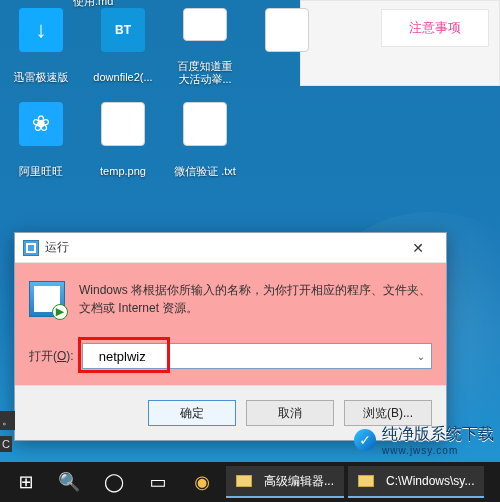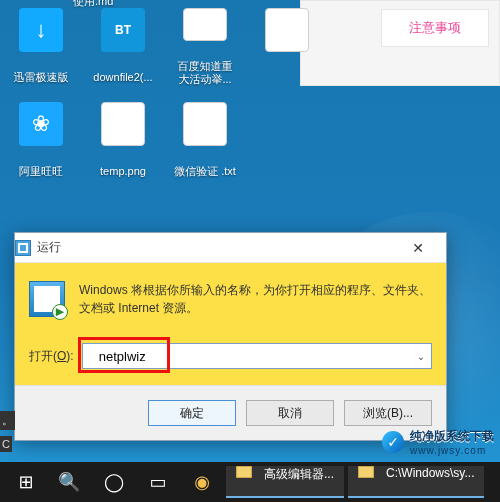--- a/index.html
+++ b/index.html
@@ -14,53 +14,53 @@
   .pic.txt{background:#fff;color:#666;border:1px solid #d0d0d0;font-size:10px}
   .pic.txt:after{content:"";}
   .pic.bt{background:#1296db}
   .pic.arrow{background:#12aaff}
   .pic.ww{background:#19a7ff}
   .pic.img{background:#fff;border:1px solid #d0d0d0}
   .lbl{color:#fff;font-size:11px;text-align:center;margin-top:19px;text-shadow:0 1px 2px rgba(0,0,0,.6);max-width:64px;line-height:13px;word-break:break-all}
   .lbl.trunc{white-space:nowrap;overflow:hidden;text-overflow:ellipsis}
   
   .run{position:absolute;left:14px;top:232px;width:433px;background:#fff;border:1px solid #8ea3b8;box-shadow:0 4px 18px rgba(0,0,0,.35)}
-  .titlebar{height:30px;background:#fff;display:flex;align-items:center;padding:0 6px 0 0;border-bottom:1px solid #e5e5e5}
+  .titlebar{height:30px;background:#fff;display:flex;align-items:center;padding:0 6px 0 8px;border-bottom:1px solid #e5e5e5}
   .ticon{width:16px;height:16px;background:#4aa3df;border:1px solid #2e7fb5;margin-right:6px;position:relative}
   .ticon:before{content:"";position:absolute;inset:2px;background:#fff}
   .ticon:after{content:"";position:absolute;left:4px;right:4px;top:4px;bottom:4px;background:#4aa3df}
   .ttext{font-size:12px;color:#333}
   .tclose{margin-left:auto;width:44px;height:28px;display:flex;align-items:center;justify-content:center;color:#333;font-size:14px;cursor:pointer}
-  .body{padding:18px 14px 16px 14px;background:#fde047}
+  .body{padding:18px 14px 16px 14px;background:#fca5a5}
   .msgrow{display:flex;gap:14px;align-items:flex-start}
   .bigicon{width:36px;height:36px;flex:0 0 36px;background:linear-gradient(180deg,#5ab4ee,#1e7fc1);border:1px solid #1e6ea8;position:relative}
   .bigicon:before{content:"";position:absolute;inset:4px;background:#fff}
   .bigicon:after{content:"▶";position:absolute;right:-4px;bottom:-4px;font-size:11px;color:#2a8b2a;background:#fff;border:1px solid #2a8b2a;border-radius:50%;width:14px;height:14px;line-height:12px;text-align:center}
   .msg{font-size:12px;color:#333;line-height:18px}
   .openrow{display:flex;align-items:center;gap:8px;margin-top:26px}
   .olabel{font-size:12px;color:#333}
   .olabel u{text-decoration:underline}
   .combo{flex:1;position:relative}
   .cinput{width:100%;height:26px;border:1px solid #7a9ec7;padding:2px 24px 2px 16px;font-size:13px;color:#000;background:#fff;outline:none}
   .cinput::selection{background:#cde6ff}
   .cbtn{position:absolute;right:1px;top:1px;bottom:1px;width:20px;display:flex;align-items:center;justify-content:center;color:#555;font-size:10px;cursor:pointer}
   .hl{position:absolute;border:3px solid #e11;pointer-events:none}
   .buttons{background:#f0f0f0;padding:14px;display:flex;justify-content:flex-end;gap:10px;border-top:1px solid #e0e0e0}
   .btn{min-width:88px;height:26px;background:#e9e9e9;border:1px solid #adadad;font-size:12px;color:#222;display:flex;align-items:center;justify-content:center;cursor:pointer}
   .btn.def{border-color:#4a90d9;background:#eef6fd}
   
   .taskbar{position:absolute;left:0;right:0;bottom:0;height:40px;background:#1b1b1b;display:flex;align-items:center;padding:0 6px;gap:4px}
   .tb{width:40px;height:40px;display:flex;align-items:center;justify-content:center;color:#fff;font-size:18px;cursor:pointer}
   .tb.start{color:#fff}
-  .taskbtn{height:32px;background:#333;border-bottom:2px solid #6fb2e7;color:#fff;font-size:12px;display:flex;align-items:flex-start;padding:0 10px;gap:12px;cursor:pointer}
+  .taskbtn{height:32px;background:#333;border-bottom:2px solid #6fb2e7;color:#fff;font-size:12px;display:flex;align-items:center;padding:0 10px;gap:12px;cursor:pointer}
   .taskbtn .ficon{width:16px;height:12px;background:#f5d271;border:1px solid #caa84a}
   
   .wm{position:absolute;right:6px;bottom:46px;display:flex;align-items:center;gap:6px;background:rgba(255,255,255,.0)}
   .wm .logo{width:22px;height:22px;border-radius:50%;background:linear-gradient(135deg,#35c3ff,#0563c1);display:flex;align-items:center;justify-content:center;color:#fff;font-size:14px}
-  .wm .t1{font-size:12px;font-weight:bold;color:#0d3b66;text-shadow:0 1px 0 #fff}
+  .wm .t1{font-size:16px;font-weight:normal;color:#0d3b66;text-shadow:0 1px 0 #fff}
   .wm .t2{font-size:10px;color:#0d3b66;letter-spacing:1px}
   .edgefrag{position:absolute;left:0;bottom:50px;font-size:11px;color:#ddd;background:#333;padding:2px 2px}
   .corner-lbl{position:absolute;left:65px;top:-14px;color:#fff;font-size:11px;text-shadow:0 1px 2px rgba(0,0,0,.6)}
 </style>
 </head>
 <body>
 
 <div class="desktop">
   <div class="deco"></div>
 

